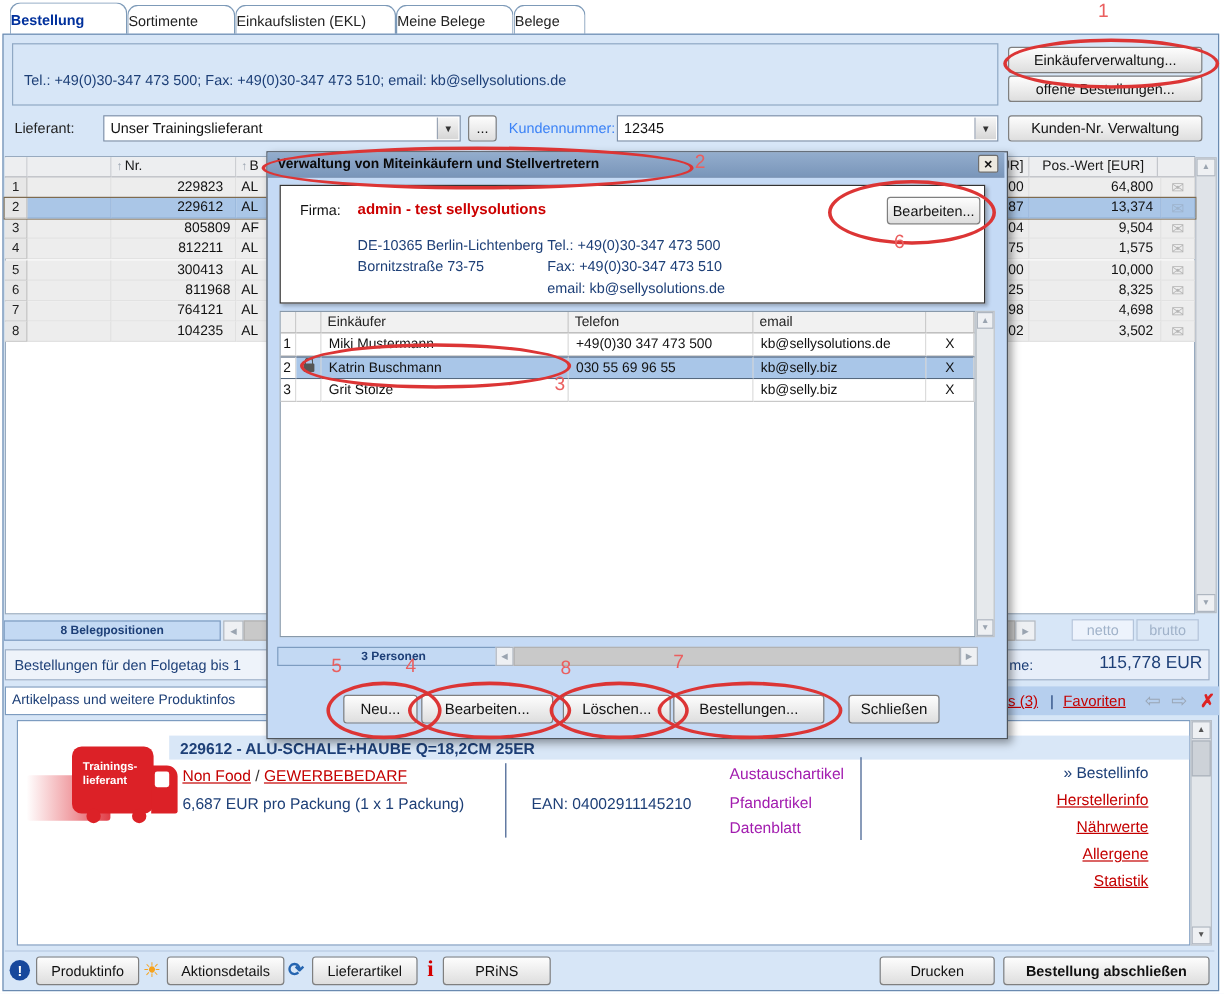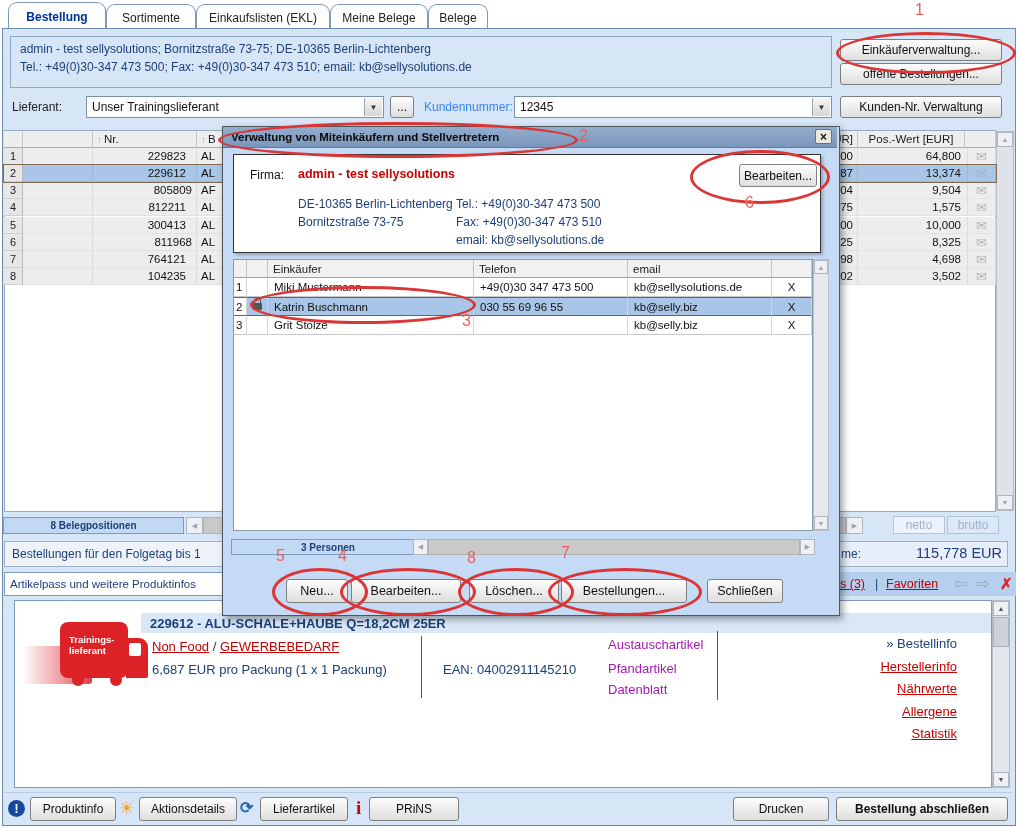--- a/index.html
+++ b/index.html
@@ -1,21 +1,21 @@
 <!DOCTYPE html>
 <html><head>
 <meta charset="utf-8">
 <style>
   html,body{margin:0;padding:0;background:#fff}
   #app{position:relative;width:1020px;height:828px;background:#fff;font-family:"Liberation Sans",sans-serif;overflow:hidden}
   .a{position:absolute;box-sizing:border-box}
   .btn{position:absolute;box-sizing:border-box;background:linear-gradient(#fdfdfd,#dedede);border:1px solid #7f7f7f;border-radius:3px;font-size:12px;color:#111;display:flex;align-items:center;justify-content:center;cursor:default;white-space:nowrap}
   .navy{color:#1d3f77}
   .redlink{color:#c40000;text-decoration:underline;cursor:pointer;white-space:nowrap}
-  .tab{position:absolute;top:4px;height:25px;background:#fff;border:1px solid #7d9ab8;border-bottom:none;border-radius:9px 9px 0 0;display:flex;align-items:center;justify-content:center;font-size:12px;color:#222}
+  .tab{position:absolute;top:4px;height:25px;background:#fff;border:1px solid #7d9ab8;border-bottom:none;border-radius:9px 9px 0 0;display:flex;align-items:center;justify-content:flex-start;font-size:12px;color:#222}
   .tab.active{top:2px;height:27px;font-weight:bold;color:#00309c}
   .cmb{position:absolute;box-sizing:border-box;background:#fff;border:1px solid #7b90ab;font-size:12px;color:#111;display:flex;align-items:center;padding-left:5px}
   .cmbarr{position:absolute;right:1px;top:1px;bottom:1px;width:17px;background:linear-gradient(#f6f6f6,#d6d6d6);border-left:1px solid #9aa5b5;display:flex;align-items:center;justify-content:center;font-size:8px;color:#333}
   .hcell{position:absolute;box-sizing:border-box;height:17px;background:#edeef0;border-right:1px solid #c3c6cb;border-bottom:1px solid #a9adb3;font-size:11.5px;color:#1a1a1a;display:flex;align-items:center;padding:0 4px;white-space:nowrap}
   .sorticon{color:#98a2ae;font-size:10px;margin-right:2px}
   .orow{position:absolute;left:4px;width:992px;height:17px}
   .orow.sel{outline:1px solid #7e6b50;z-index:2}
   .rncell{position:absolute;box-sizing:border-box;height:17px;background:#e7e7e7;border-right:1px solid #b9b9b9;border-bottom:1px solid #cfcfcf;display:flex;align-items:center;justify-content:center;font-size:11px;color:#222}
   .dcell{position:absolute;box-sizing:border-box;height:17px;background:#ededed;border-right:1px solid #dcdcdc;border-bottom:1px solid #e2e2e2;font-size:11.5px;color:#111;display:flex;align-items:center;padding:0 4px;white-space:nowrap}
   .orow.sel .dcell{background:#aac6e7;border-color:#9ab7da}
@@ -53,21 +53,20 @@
         <span>Meine Belege</span>
       </div>
     <div class="tab" style="left:428px;width:58px">
         <span>Belege</span>
       </div>
   </div>
 
   <div class="a" style="left:2px;top:28px;width:1014px;height:798px;background:#d7e6f7;border:1px solid #6a8ab0"></div>
 
   <div class="a" style="left:10px;top:36px;width:822px;height:52px;border:1px solid #8fa8c4"></div>
-  <div class="a navy" style="left:20px;top:42px;font-size:12px;white-space:nowrap">admin - test sellysolutions; Bornitzstraße 73-75; DE-10365 Berlin-Lichtenberg</div>
   <div class="a navy" style="left:20px;top:60px;font-size:12px;white-space:nowrap">Tel.: +49(0)30-347 473 500; Fax: +49(0)30-347 473 510; email: kb@sellysolutions.de</div>
 
   <div class="btn" style="left:840px;top:39px;width:162px;height:22px">Einkäuferverwaltung...</div>
   <div class="btn" style="left:840px;top:63px;width:162px;height:22px">offene Bestellungen...</div>
 
   <div class="a" style="left:12px;top:100px;font-size:12px;color:#222">Lieferant:</div>
   <div class="cmb" style="left:86px;top:96px;width:298px;height:22px">
     <span>Unser Trainingslieferant</span>
     <span class="cmbarr">▼</span>
   </div>

